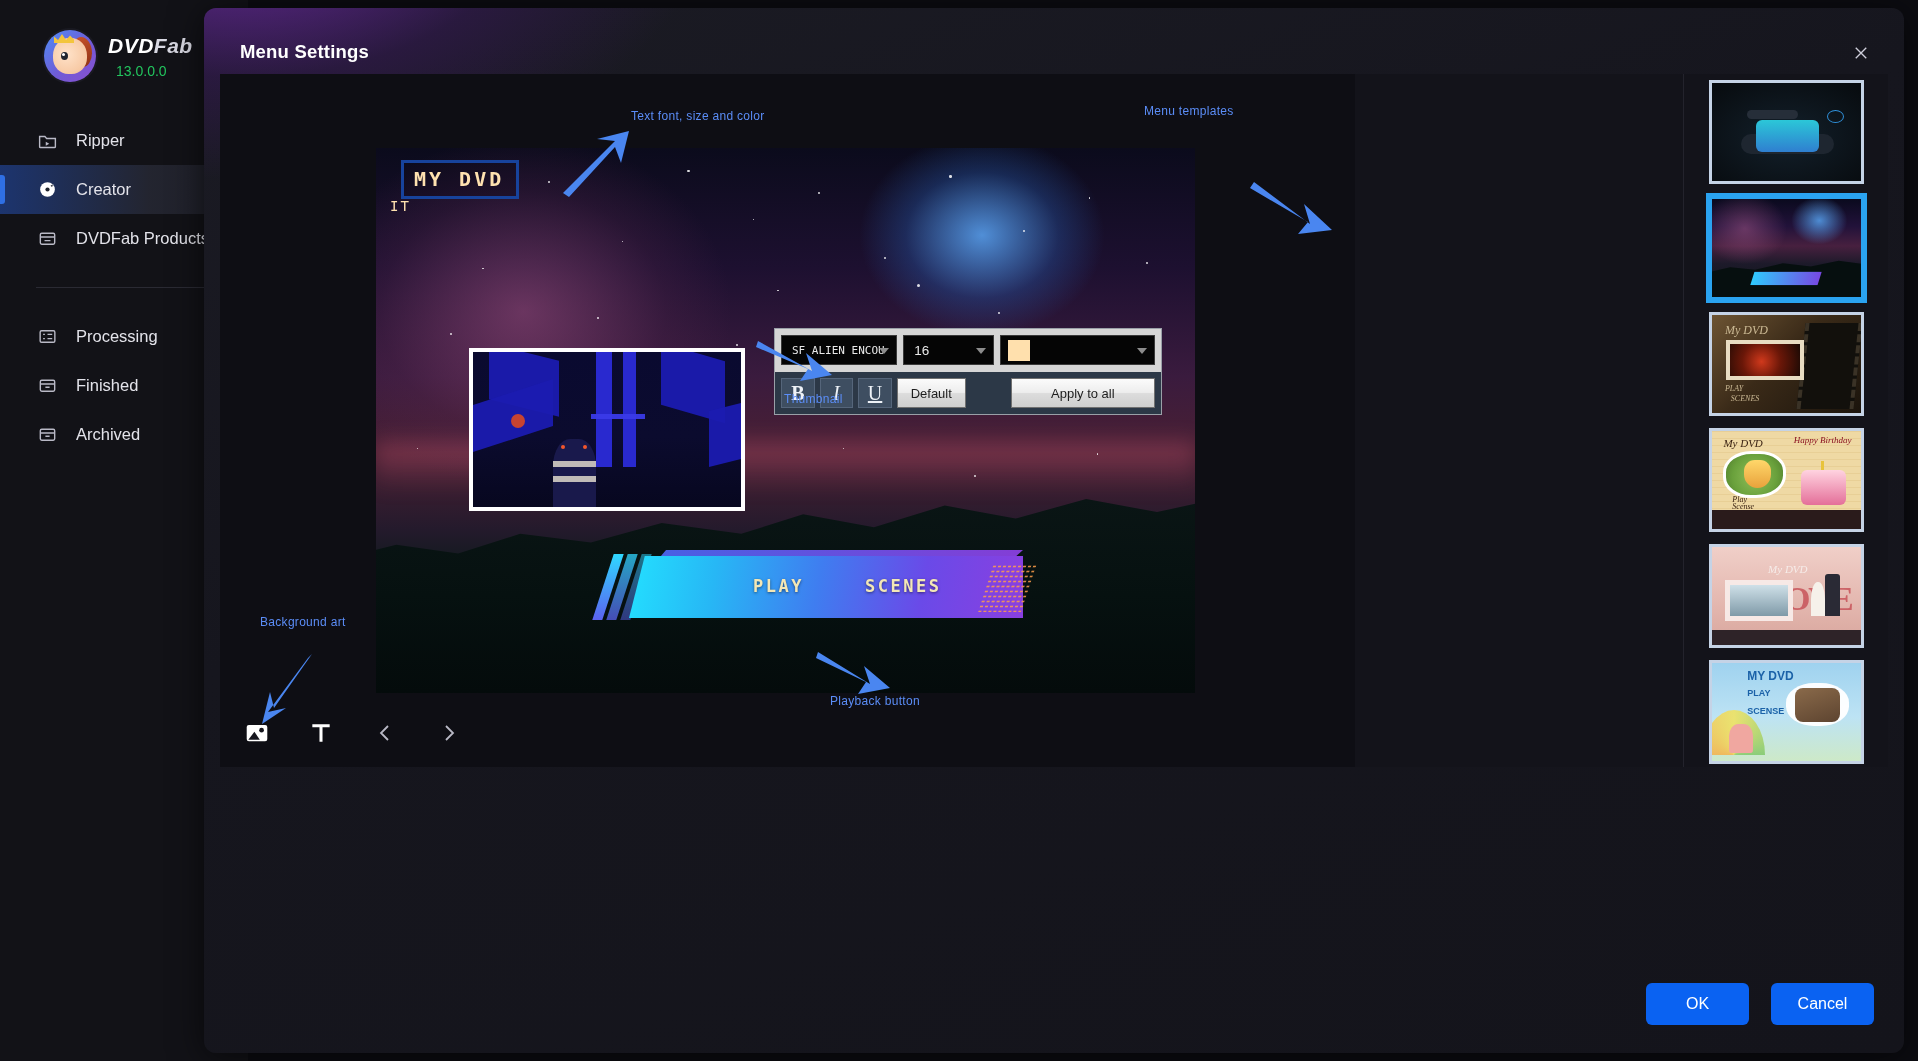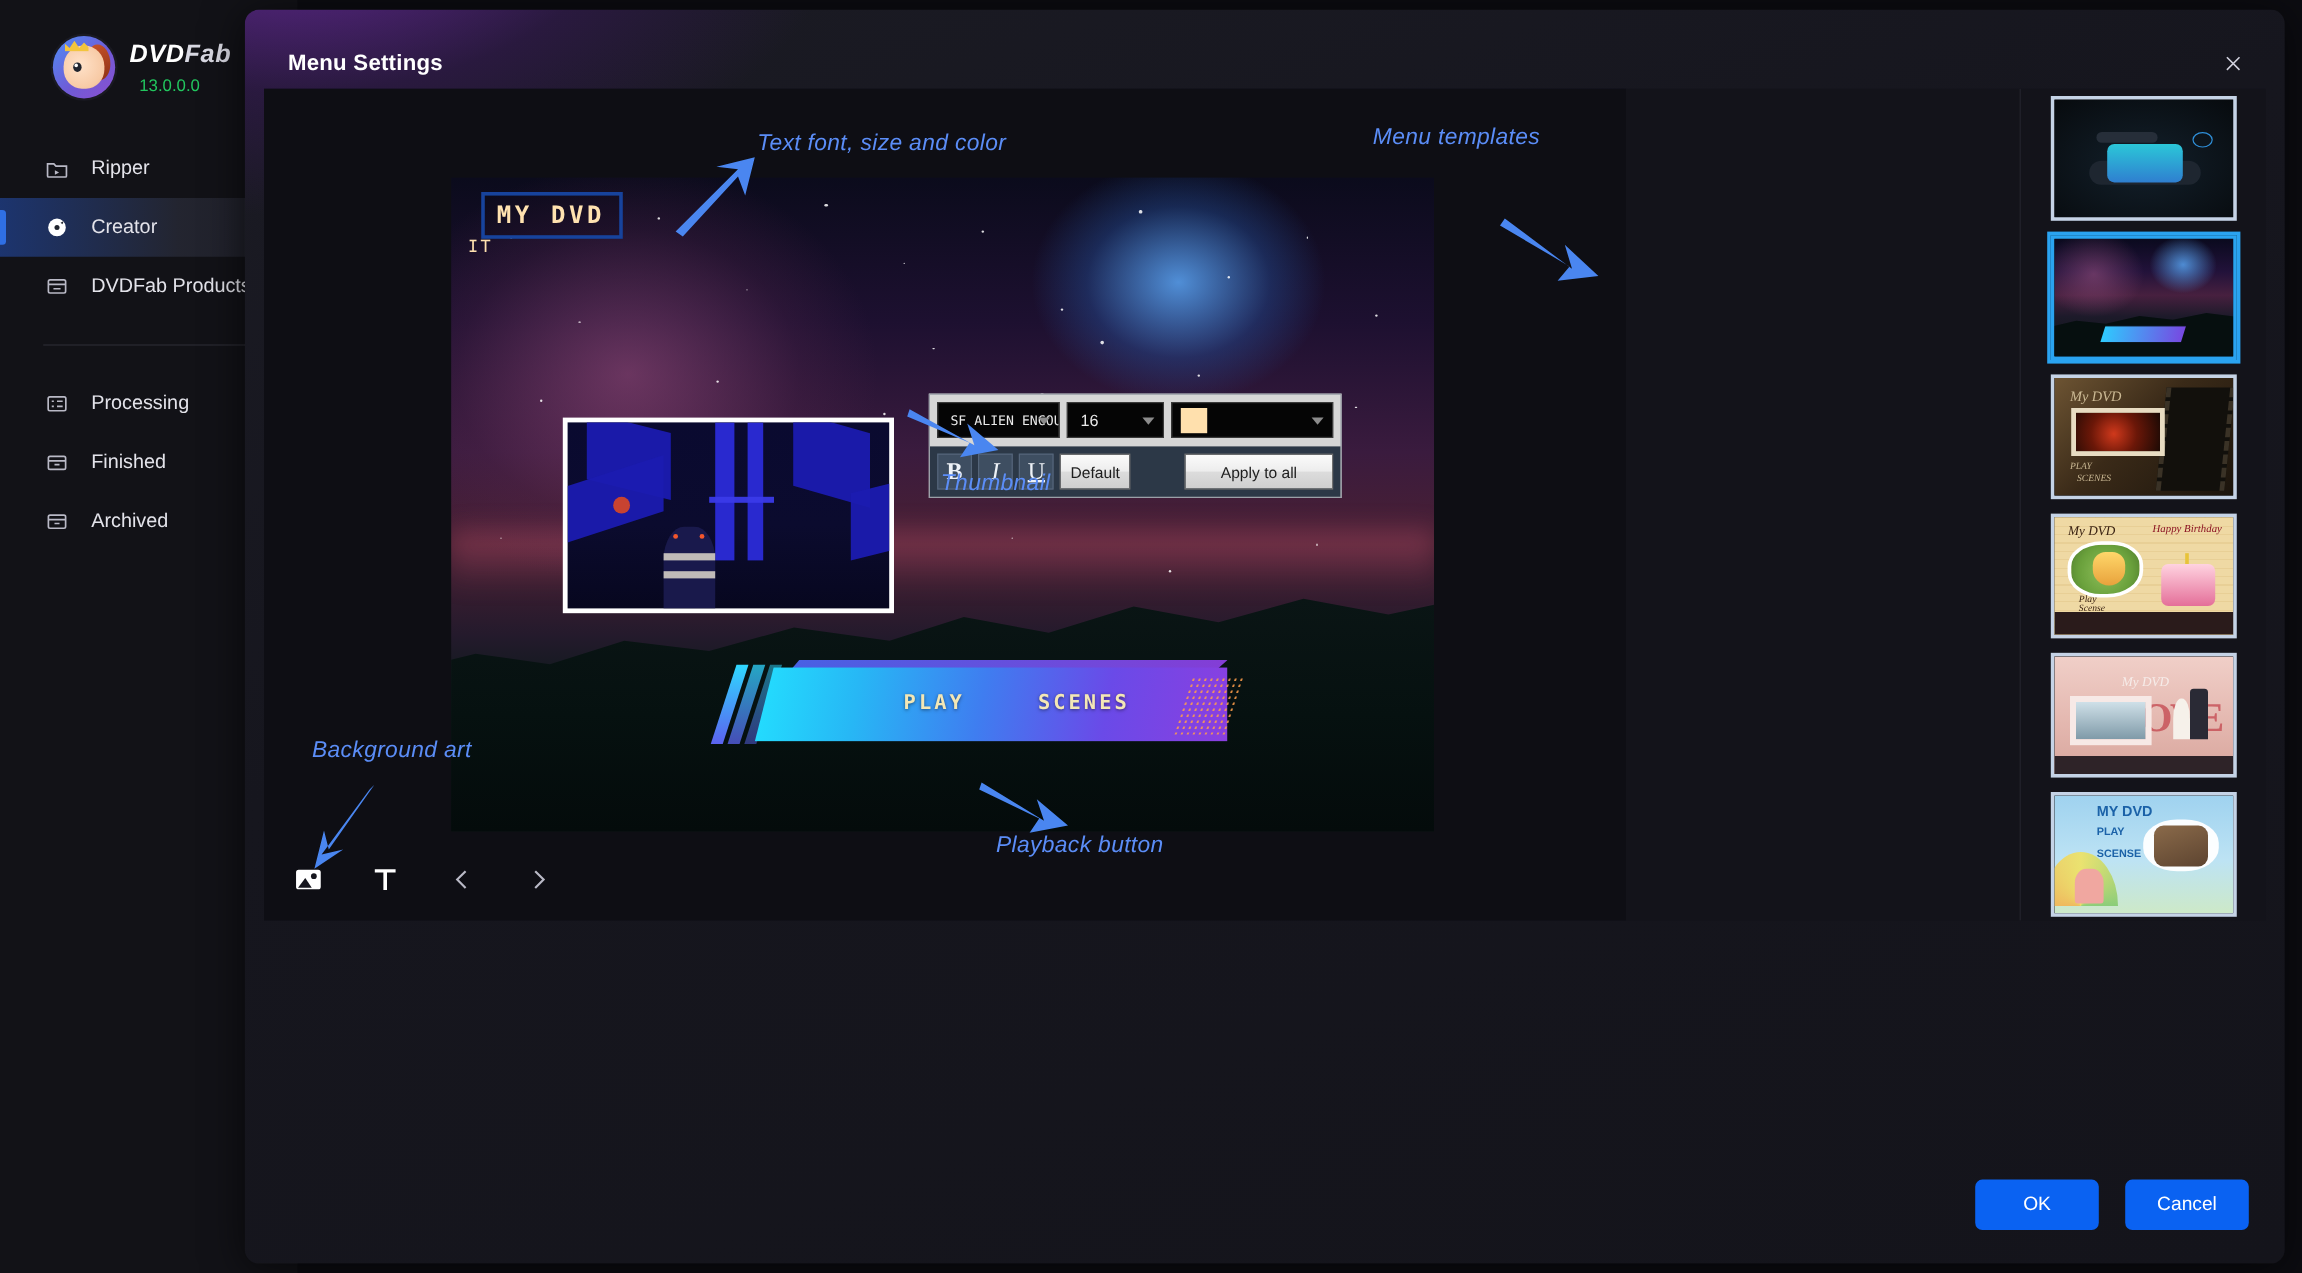--- a/index.html
+++ b/index.html
@@ -134,21 +134,21 @@
     min-width: 118px;
   }
   .sub-title {
     position: absolute; left: 14px; top: 50px;
     color: #ffe2b0; font-size: 14px; letter-spacing: 2px;
     font-family: "DejaVu Sans Mono", monospace;
   }
 
   
   .font-bar {
-    position: absolute; left: 398px; top: 180px; width: 344px;
+    position: absolute; left: 398px; top: 180px; width: 388px;
     background: #d6d6d6; border: 1px solid #9aa0a8;
     padding: 6px 6px 0 6px; z-index: 8; text-align: right;
   }
   .fb-row1 { display: flex; gap: 6px; }
   .combo {
     position: relative; height: 30px; background: #050505;
     border: 1px solid #3a3a3a; display: flex; align-items: center;
     color: #e9e9e9; font-size: 12.5px; padding: 0 20px 0 10px; overflow: hidden;
     white-space: nowrap; cursor: pointer;
   }
@@ -223,22 +223,22 @@
   .pb-label {
     position: absolute; top: 26px; color: #f3e7b6; font-size: 17px;
     letter-spacing: 2.5px; font-family: "DejaVu Sans Mono", monospace; font-weight: 700;
     text-shadow: 0 1px 3px rgba(0,0,0,.5);
   }
   .pb-label.play { left: 150px; }
   .pb-label.scenes { left: 262px; }
 
   
   .anno {
-    position: absolute; color: #5b8df7; font-size: 19px; letter-spacing: .3px;
-    white-space: nowrap; z-index: 20; font-style: italic;
+    position: absolute; color: #5b8df7; font-size: 12px; letter-spacing: .3px;
+    white-space: nowrap; z-index: 20;
   }
   .arrow { position: absolute; z-index: 20; }
   .arrow svg { display: block; overflow: visible; }
 
   
   .tools { position: absolute; left: 20px; bottom: 17px; display: flex; align-items: center; gap: 30px; }
   .tool { width: 34px; height: 34px; display: flex; align-items: center; justify-content: center; cursor: pointer; color: #ffffff; }
   .tool.nav-arrow { color: #b9b9c6; }
   .tool svg { display:block; }
 

